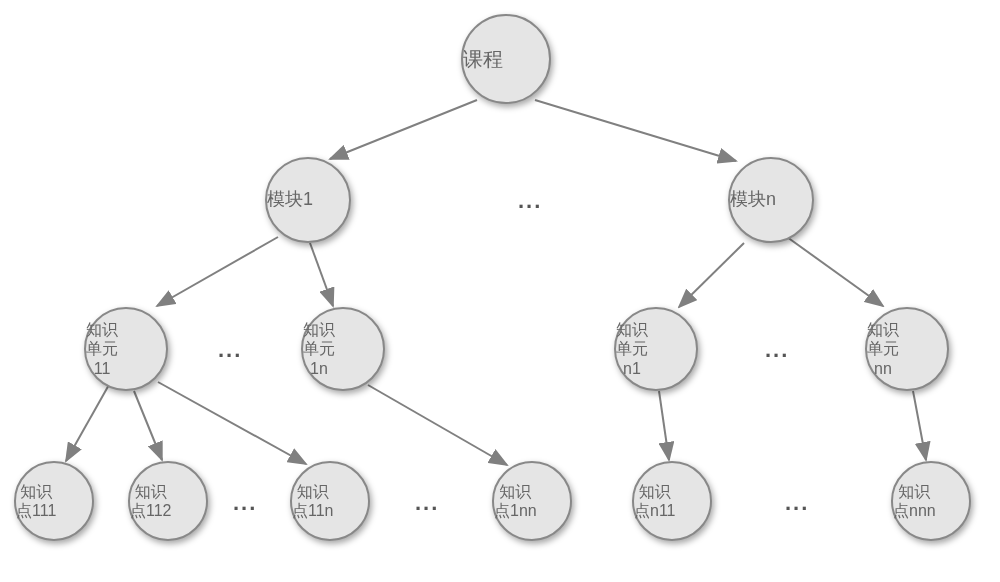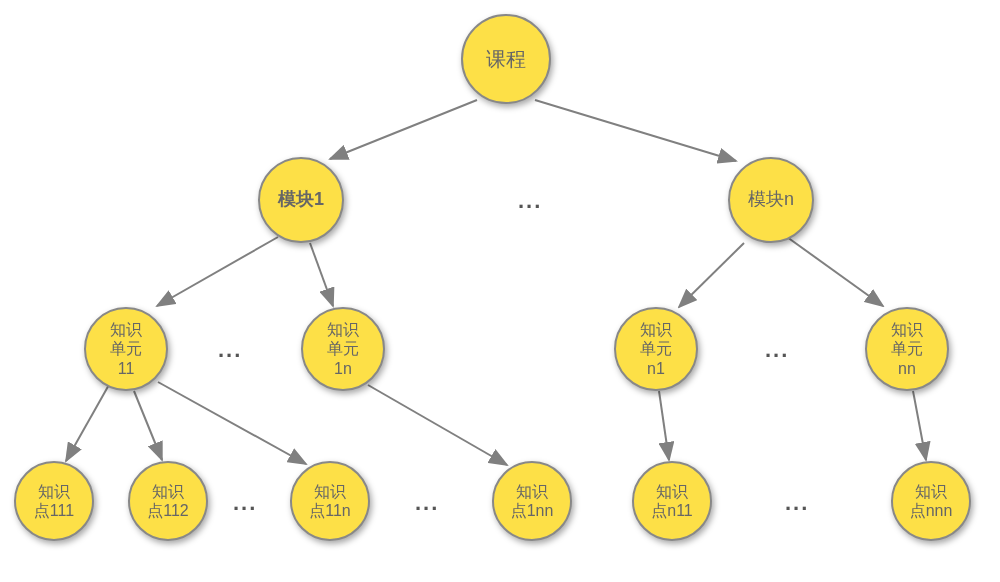--- a/index.html
+++ b/index.html
@@ -10,26 +10,26 @@
     body {
       width: 1000px;
       height: 582px;
       background: #ffffff;
       font-family: "Microsoft YaHei", "SimSun", sans-serif;
       position: relative;
     }
     .node {
       position: absolute;
       border-radius: 50%;
-      background: #fde047;
+      background: #e5e5e5;
       border: 2px solid #888;
       box-shadow: 2px 3px 6px rgba(0,0,0,0.35);
       display: flex;
       align-items: center;
-      justify-content: center;
+      justify-content: flex-start;
       text-align: center;
       color: #666;
       font-size: 17px;
       line-height: 1.2;
     }
     .node-root {
       width: 90px;
       height: 90px;
       font-size: 20px;
     }
@@ -91,21 +91,21 @@
 
   <line x1="659" y1="391" x2="669" y2="460" stroke="#808080" stroke-width="2" marker-end="url(#arrowhead)"></line>
 
   <line x1="913" y1="391" x2="926" y2="460" stroke="#808080" stroke-width="2" marker-end="url(#arrowhead)"></line>
 </svg>
 
 <div class="node node-root" style="left:461px; top:14px;">
   <span>课程</span>
 </div>
 
-<div class="node node-module" style="left:258px; top:157px;font-weight:bold;">
+<div class="node node-module" style="left:265px; top:157px;">
   <span>模块1</span>
 </div>
 <div class="node node-module" style="left:728px; top:157px;">
   <span>模块n</span>
 </div>
 <div class="ellipsis" style="left:518px; top:188px;">...</div>
 
 <div class="node node-unit" style="left:84px; top:307px;">
   <span style="white-space:pre-line;">知识
 单元

